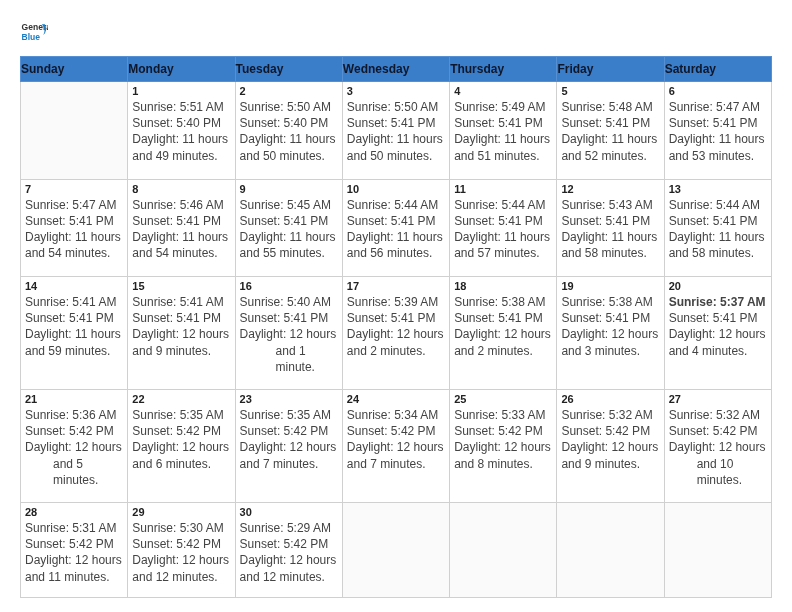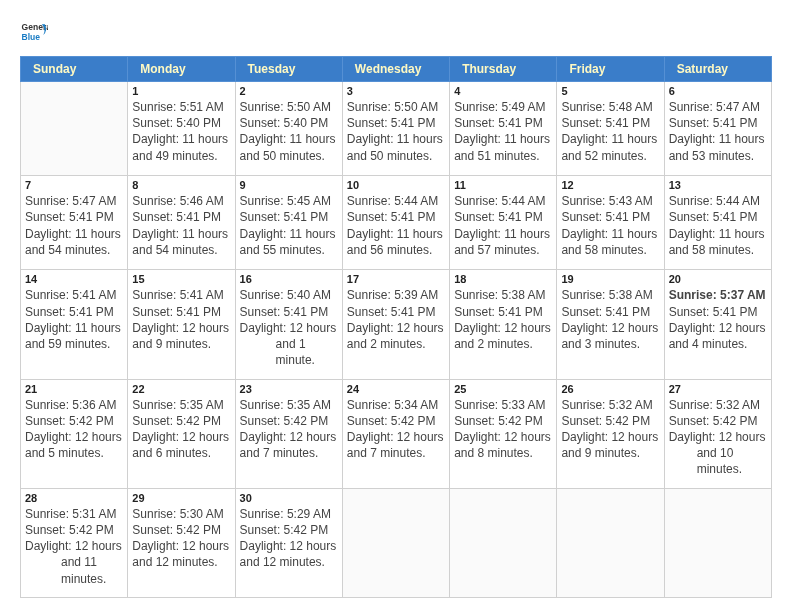--- a/index.html
+++ b/index.html
@@ -48,24 +48,24 @@
     }
     .calendar {
       flex: 1;
       border: 1px solid #ccc;
       border-collapse: collapse;
       width: 100%;
       table-layout: fixed;
     }
     .calendar th {
       background: #3a7dc9;
-      color: #fef9c3;
+      color: #0f172a;
       font-size: 12px;
       font-weight: bold;
-      padding: 5px 12px;
+      padding: 5px 0;
       border: 1px solid #5590d4;
       text-align: left;
     }
     .calendar td {
       border: 1px solid #d0d0d0;
       vertical-align: top;
       padding: 3px 4px;
       font-size: 9.5px;
       color: #333;
       height: 88px;
@@ -311,21 +311,21 @@
             </div>
           </td>
         </tr>
         <tr>
           <td>
             <span class="day-num">21</span>
             <div class="day-info">
               <span style="display: block;">Sunrise: 5:36 AM</span>
               <span style="display: block;">Sunset: 5:42 PM</span>
               <span style="display: block; font-weight: normal;">Daylight: 12 hours</span>
-              <span style="display: block;">and 5 minutes.</span>
+              <span style="display: block; margin-left: 28px;">and 5 minutes.</span>
             </div>
           </td>
           <td>
             <span class="day-num">22</span>
             <div class="day-info">
               <span style="display: block;">Sunrise: 5:35 AM</span>
               <span style="display: block;">Sunset: 5:42 PM</span>
               <span style="display: block; font-weight: normal;">Daylight: 12 hours</span>
               <span style="display: block;">and 6 minutes.</span>
             </div>
@@ -376,21 +376,21 @@
             </div>
           </td>
         </tr>
         <tr>
           <td>
             <span class="day-num">28</span>
             <div class="day-info">
               <span style="display: block;">Sunrise: 5:31 AM</span>
               <span style="display: block;">Sunset: 5:42 PM</span>
               <span style="display: block; font-weight: normal;">Daylight: 12 hours</span>
-              <span style="display: block; margin-left: 36px;">and 11 minutes.</span>
+              <span style="display: block;">and 11 minutes.</span>
             </div>
           </td>
           <td>
             <span class="day-num">29</span>
             <div class="day-info">
               <span style="display: block;">Sunrise: 5:30 AM</span>
               <span style="display: block;">Sunset: 5:42 PM</span>
               <span style="display: block; font-weight: normal;">Daylight: 12 hours</span>
               <span style="display: block;">and 12 minutes.</span>
             </div>

